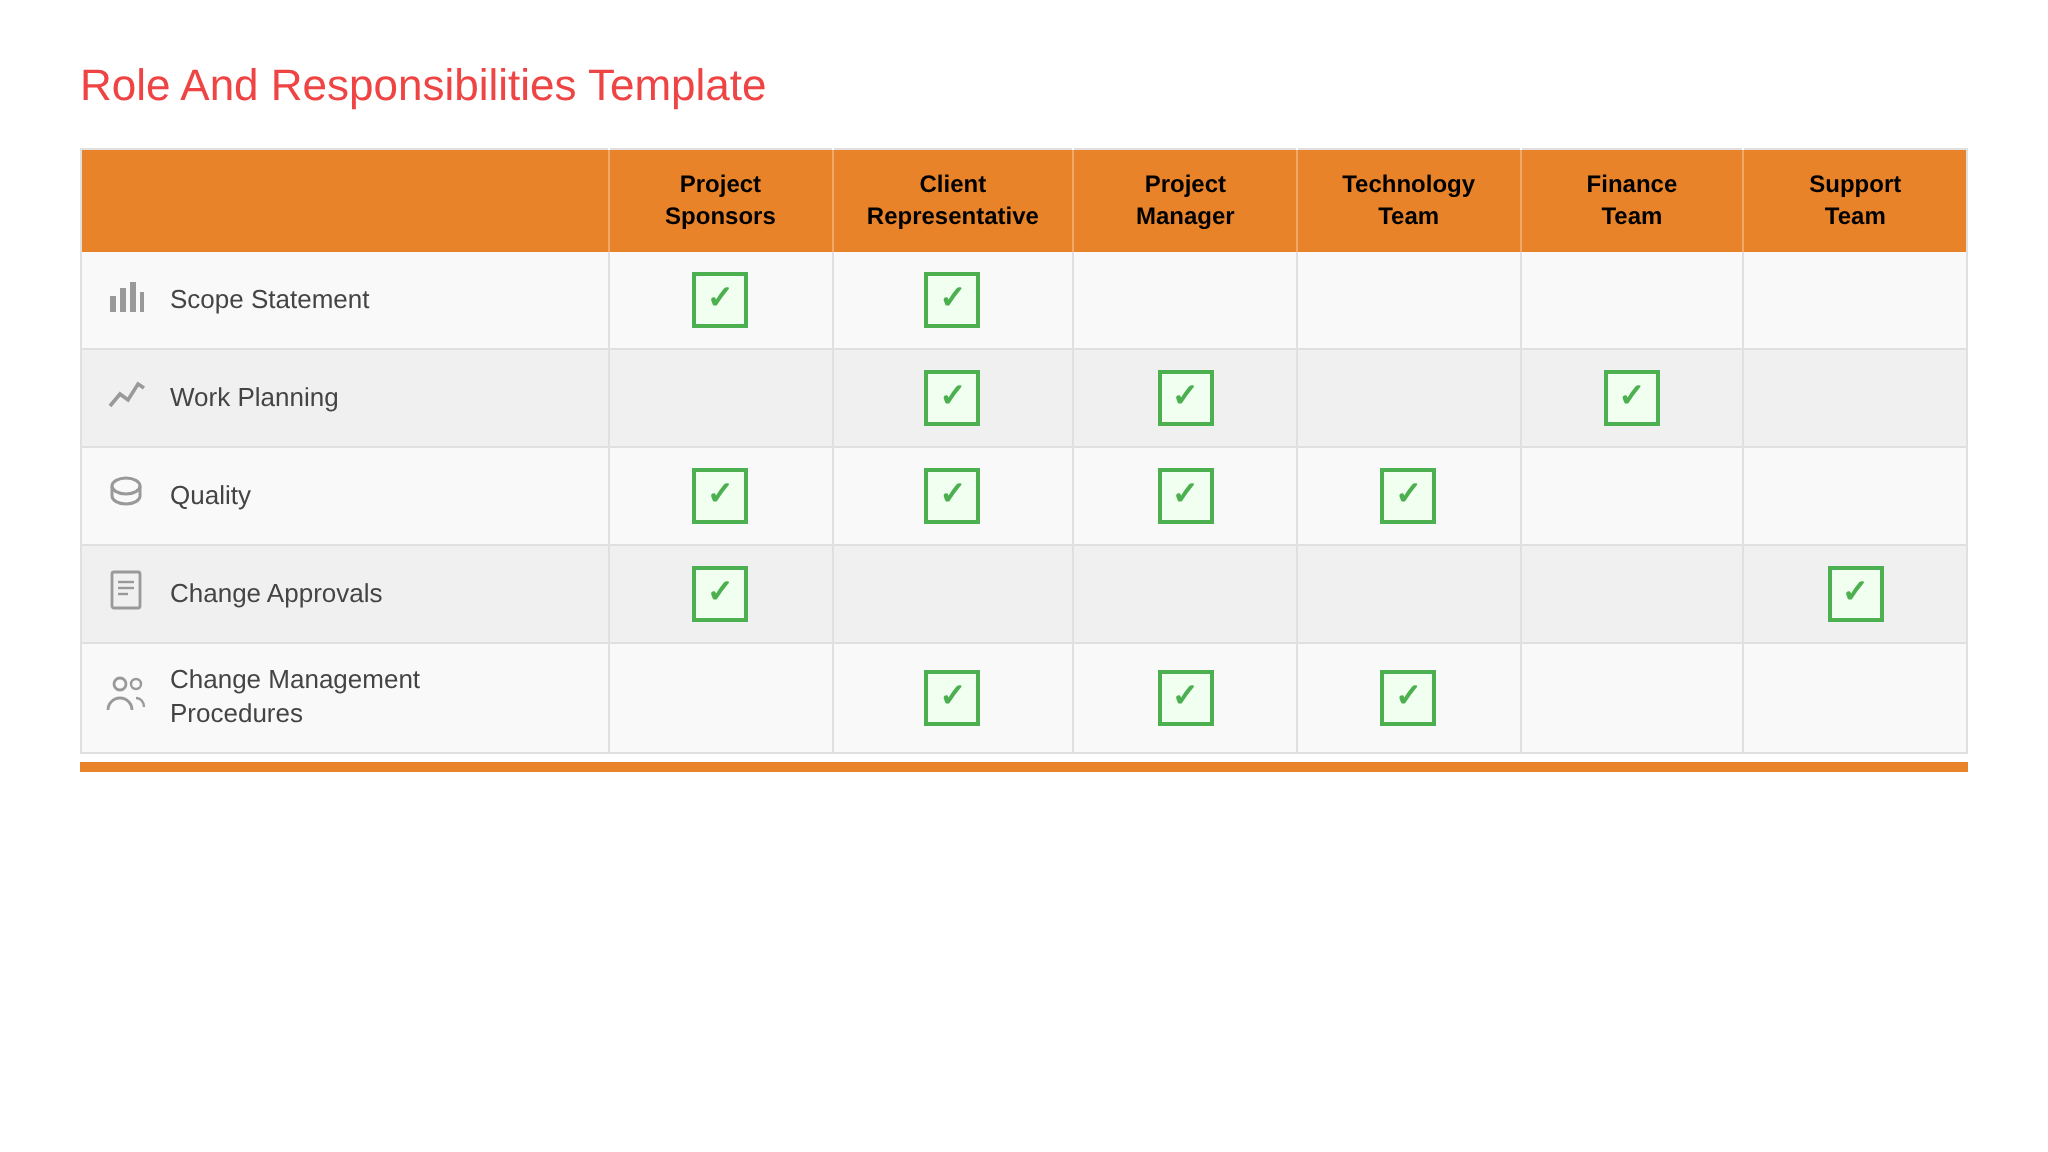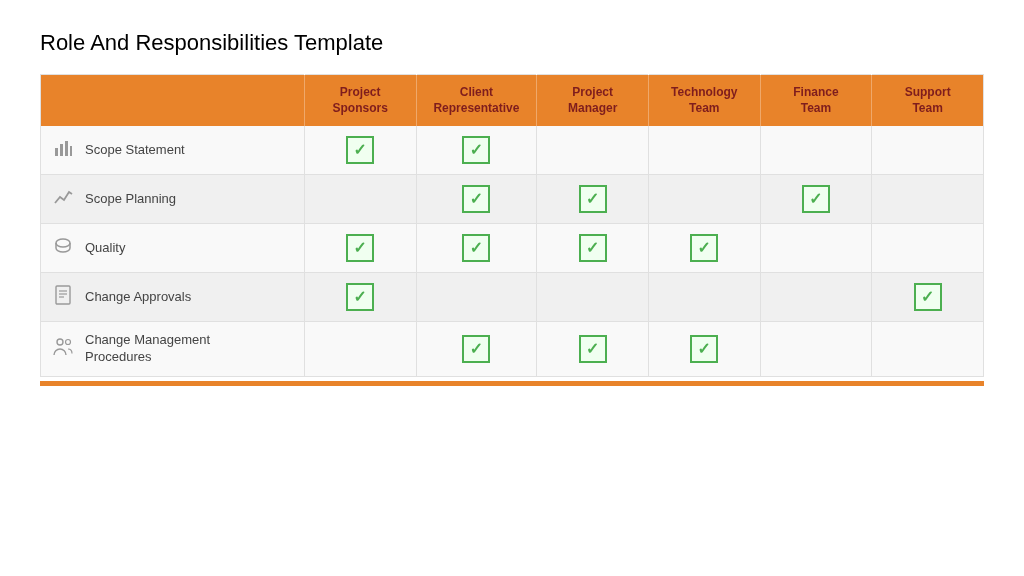--- a/index.html
+++ b/index.html
@@ -7,37 +7,37 @@
       background: #fff;
       font-family: 'Segoe UI', Arial, sans-serif;
       width: 1024px;
       height: 576px;
       overflow: hidden;
       padding: 30px 40px 20px 40px;
     }
     h1 {
       font-size: 22px;
       font-weight: 400;
-      color: #000000;
+      color: #ef4444;
       margin-bottom: 18px;
     }
     .table-container {
       width: 100%;
       border-collapse: collapse;
       border: 1px solid #e0e0e0;
     }
     table {
       width: 100%;
       border-collapse: collapse;
     }
     thead tr {
       background-color: #E8832A;
     }
     thead th {
-      color: #7f1d1d;
+      color: #000000;
       font-size: 12px;
       font-weight: 600;
       text-align: center;
       padding: 10px 16px;
       border-right: 1px solid rgba(255,255,255,0.3);
       vertical-align: middle;
       line-height: 1.3;
     }
     thead th.title-col {
       font-size: 15px;
@@ -148,21 +148,21 @@
         <td class="col-check"></td>
         <td class="col-check"></td>
         <td class="col-check"></td>
       </tr>
       <tr>
         <td class="title-cell">
           <div class="title-cell-inner">
             <span class="row-icon"><svg width="20" height="20" viewBox="0 0 20 20" fill="none">
                 <polyline points="2,16 7,10 11,13 16,5 19,7" stroke="#999" stroke-width="1.8" fill="none"></polyline>
               </svg></span>
-            <span class="row-label">Scope Planning</span>
+            <span class="row-label">Work Planning</span>
           </div>
         </td>
         <td class="col-check"></td>
         <td class="col-check"><span class="checkmark"></span></td>
         <td class="col-check"><span class="checkmark"></span></td>
         <td class="col-check"></td>
         <td class="col-check"><span class="checkmark"></span></td>
         <td class="col-check"></td>
       </tr>
       <tr>

